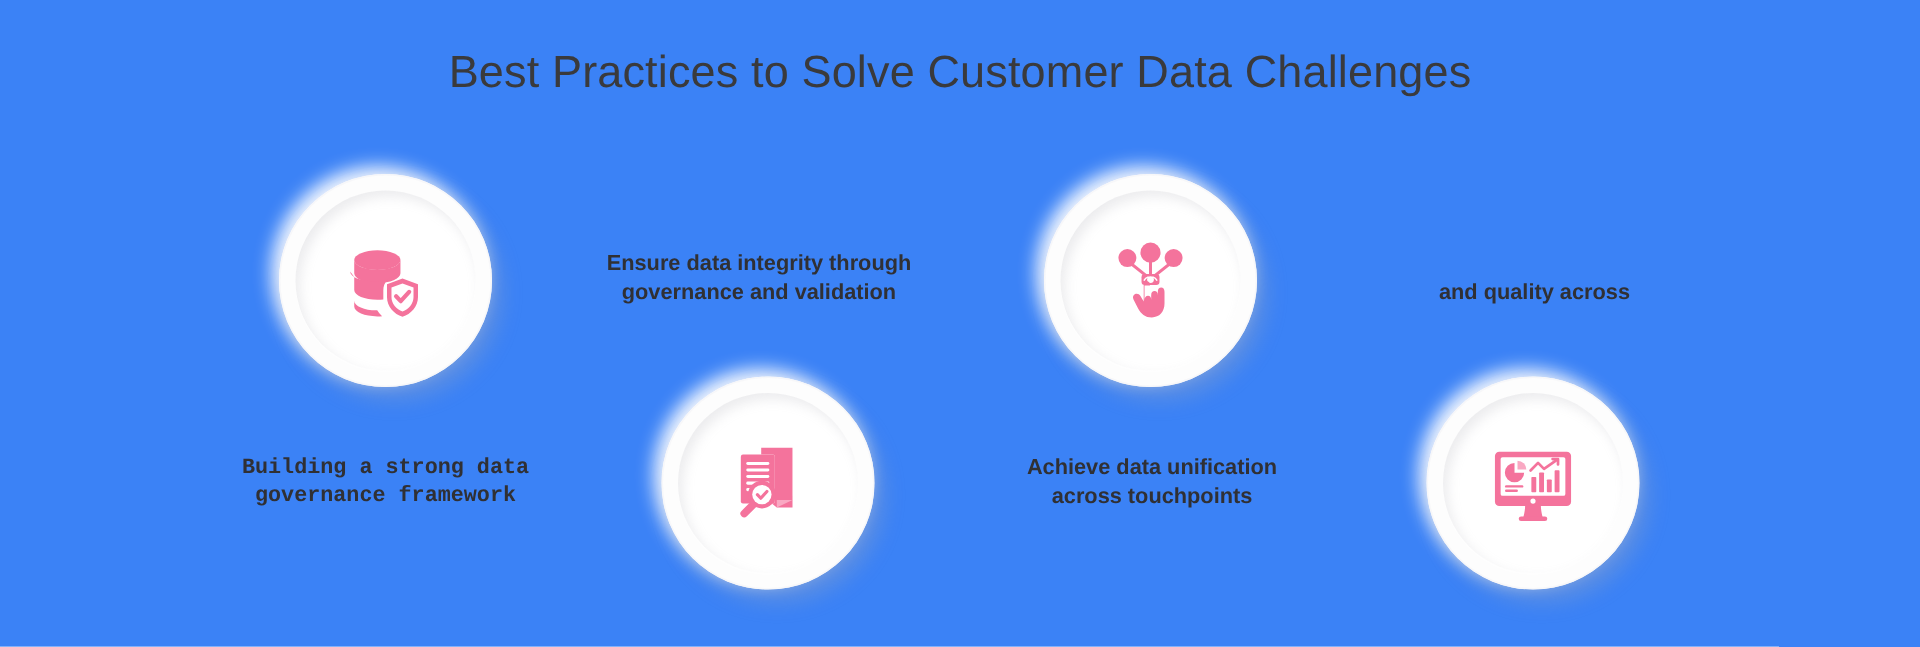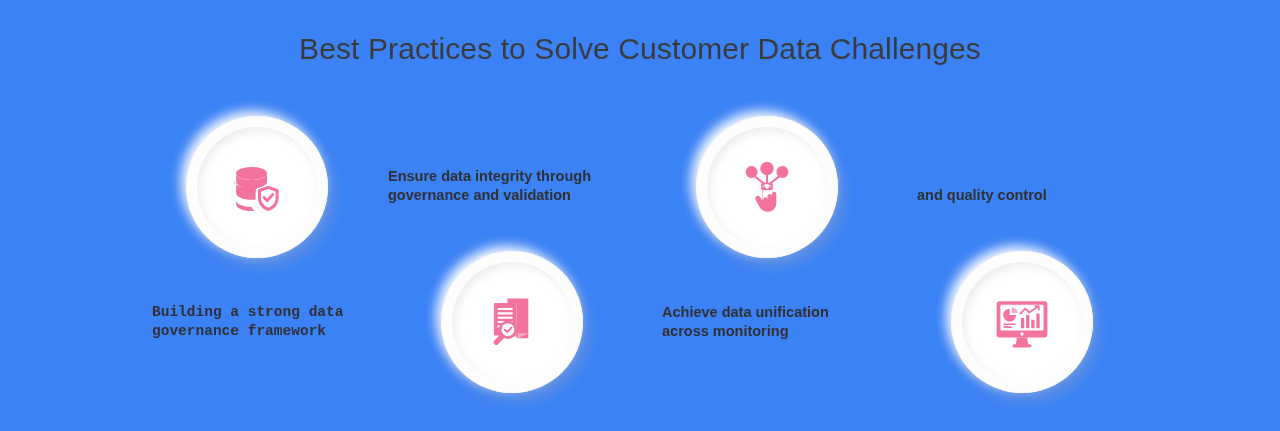--- a/index.html
+++ b/index.html
@@ -80,21 +80,21 @@
 
   
   #badge-1 { left: 186px; top: 116px; }
   #badge-2 { left: 696px; top: 116px; }
   #badge-3 { left: 441px; top: 251px; }
   #badge-4 { left: 951px; top: 251px; }
 
   
   .caption {
     position: absolute;
-    text-align: left;
+    text-align: center;
     font-size: 14.5px;
     font-weight: 700;
     line-height: 19px;
     color: #303034;
   }
   #caption-1 { left: 152px; top: 303px; width: 210px; font-family: Liberation Mono, monospace; }
   #caption-2 { left: 388px; top: 167px; width: 236px; }
   #caption-3 { left: 662px; top: 303px; width: 212px; }
   #caption-4 { left: 917px; top: 167px; width: 212px; }
 </style>
@@ -181,21 +181,21 @@
     <span>governance framework</span>
   </div>
 
   <div class="caption" id="caption-2">
     <span>Ensure data integrity through</span><br>
     <span>governance and validation</span>
   </div>
 
   <div class="caption" id="caption-3">
     <span>Achieve data unification</span><br>
-    <span>across monitoring</span>
+    <span>across touchpoints</span>
   </div>
 
   <div class="caption" id="caption-4">
     <br>
-    <span>and quality control</span>
+    <span>and quality across</span>
   </div>
 
 </div>
 
 </body></html>

